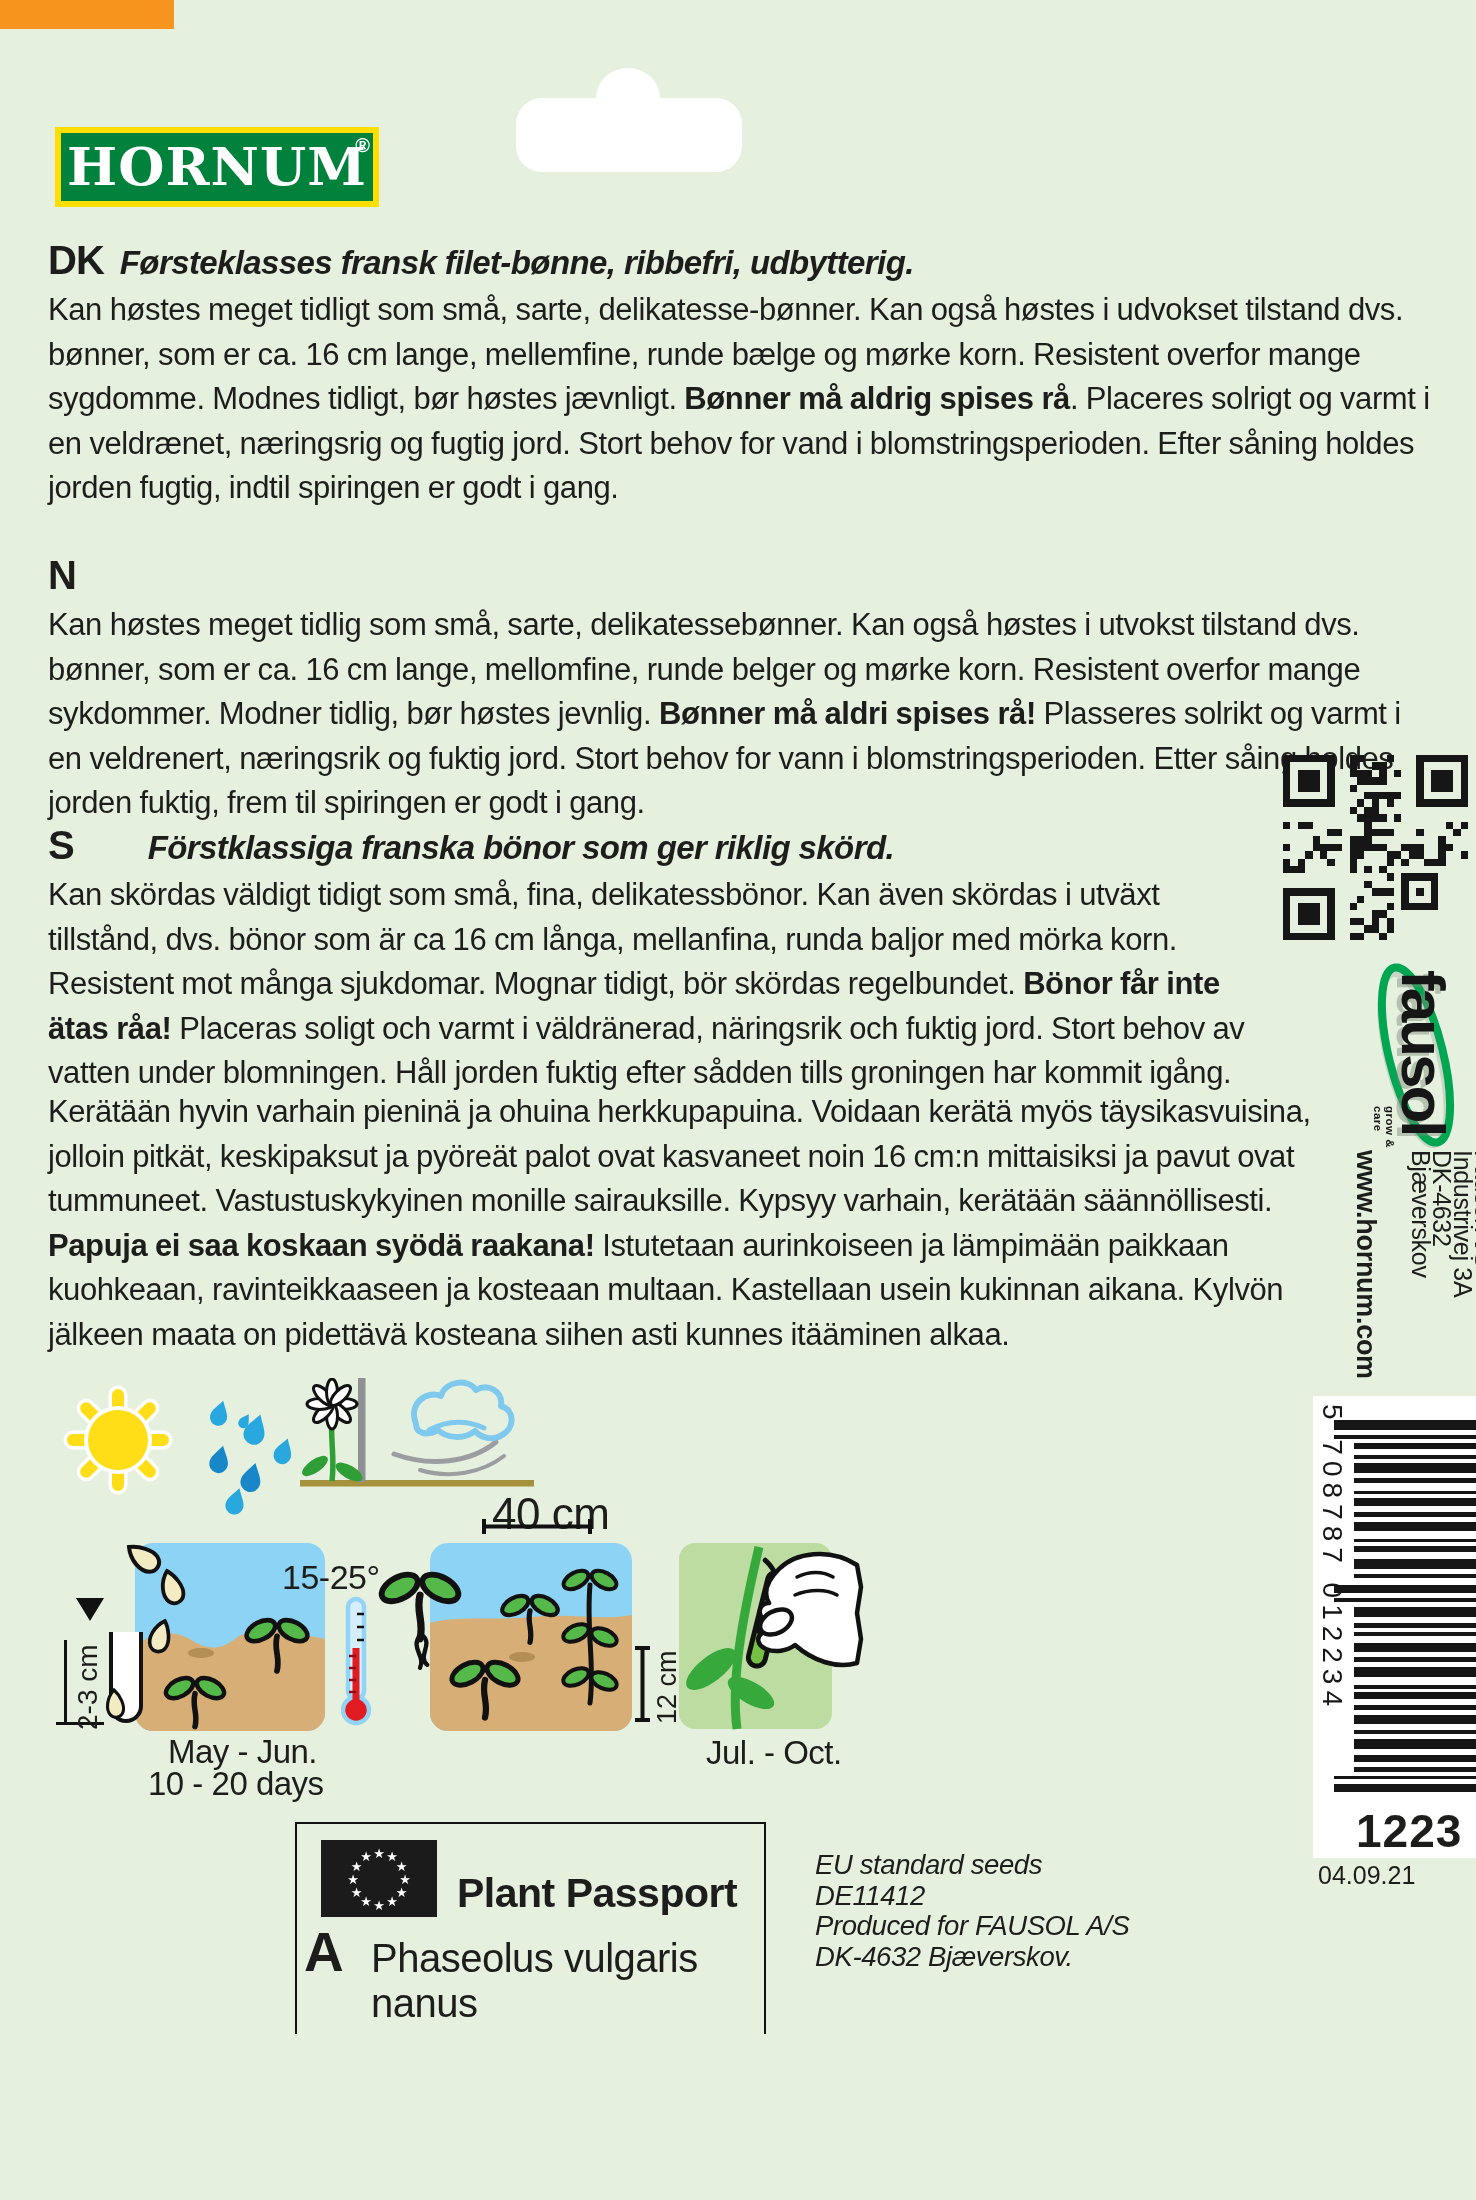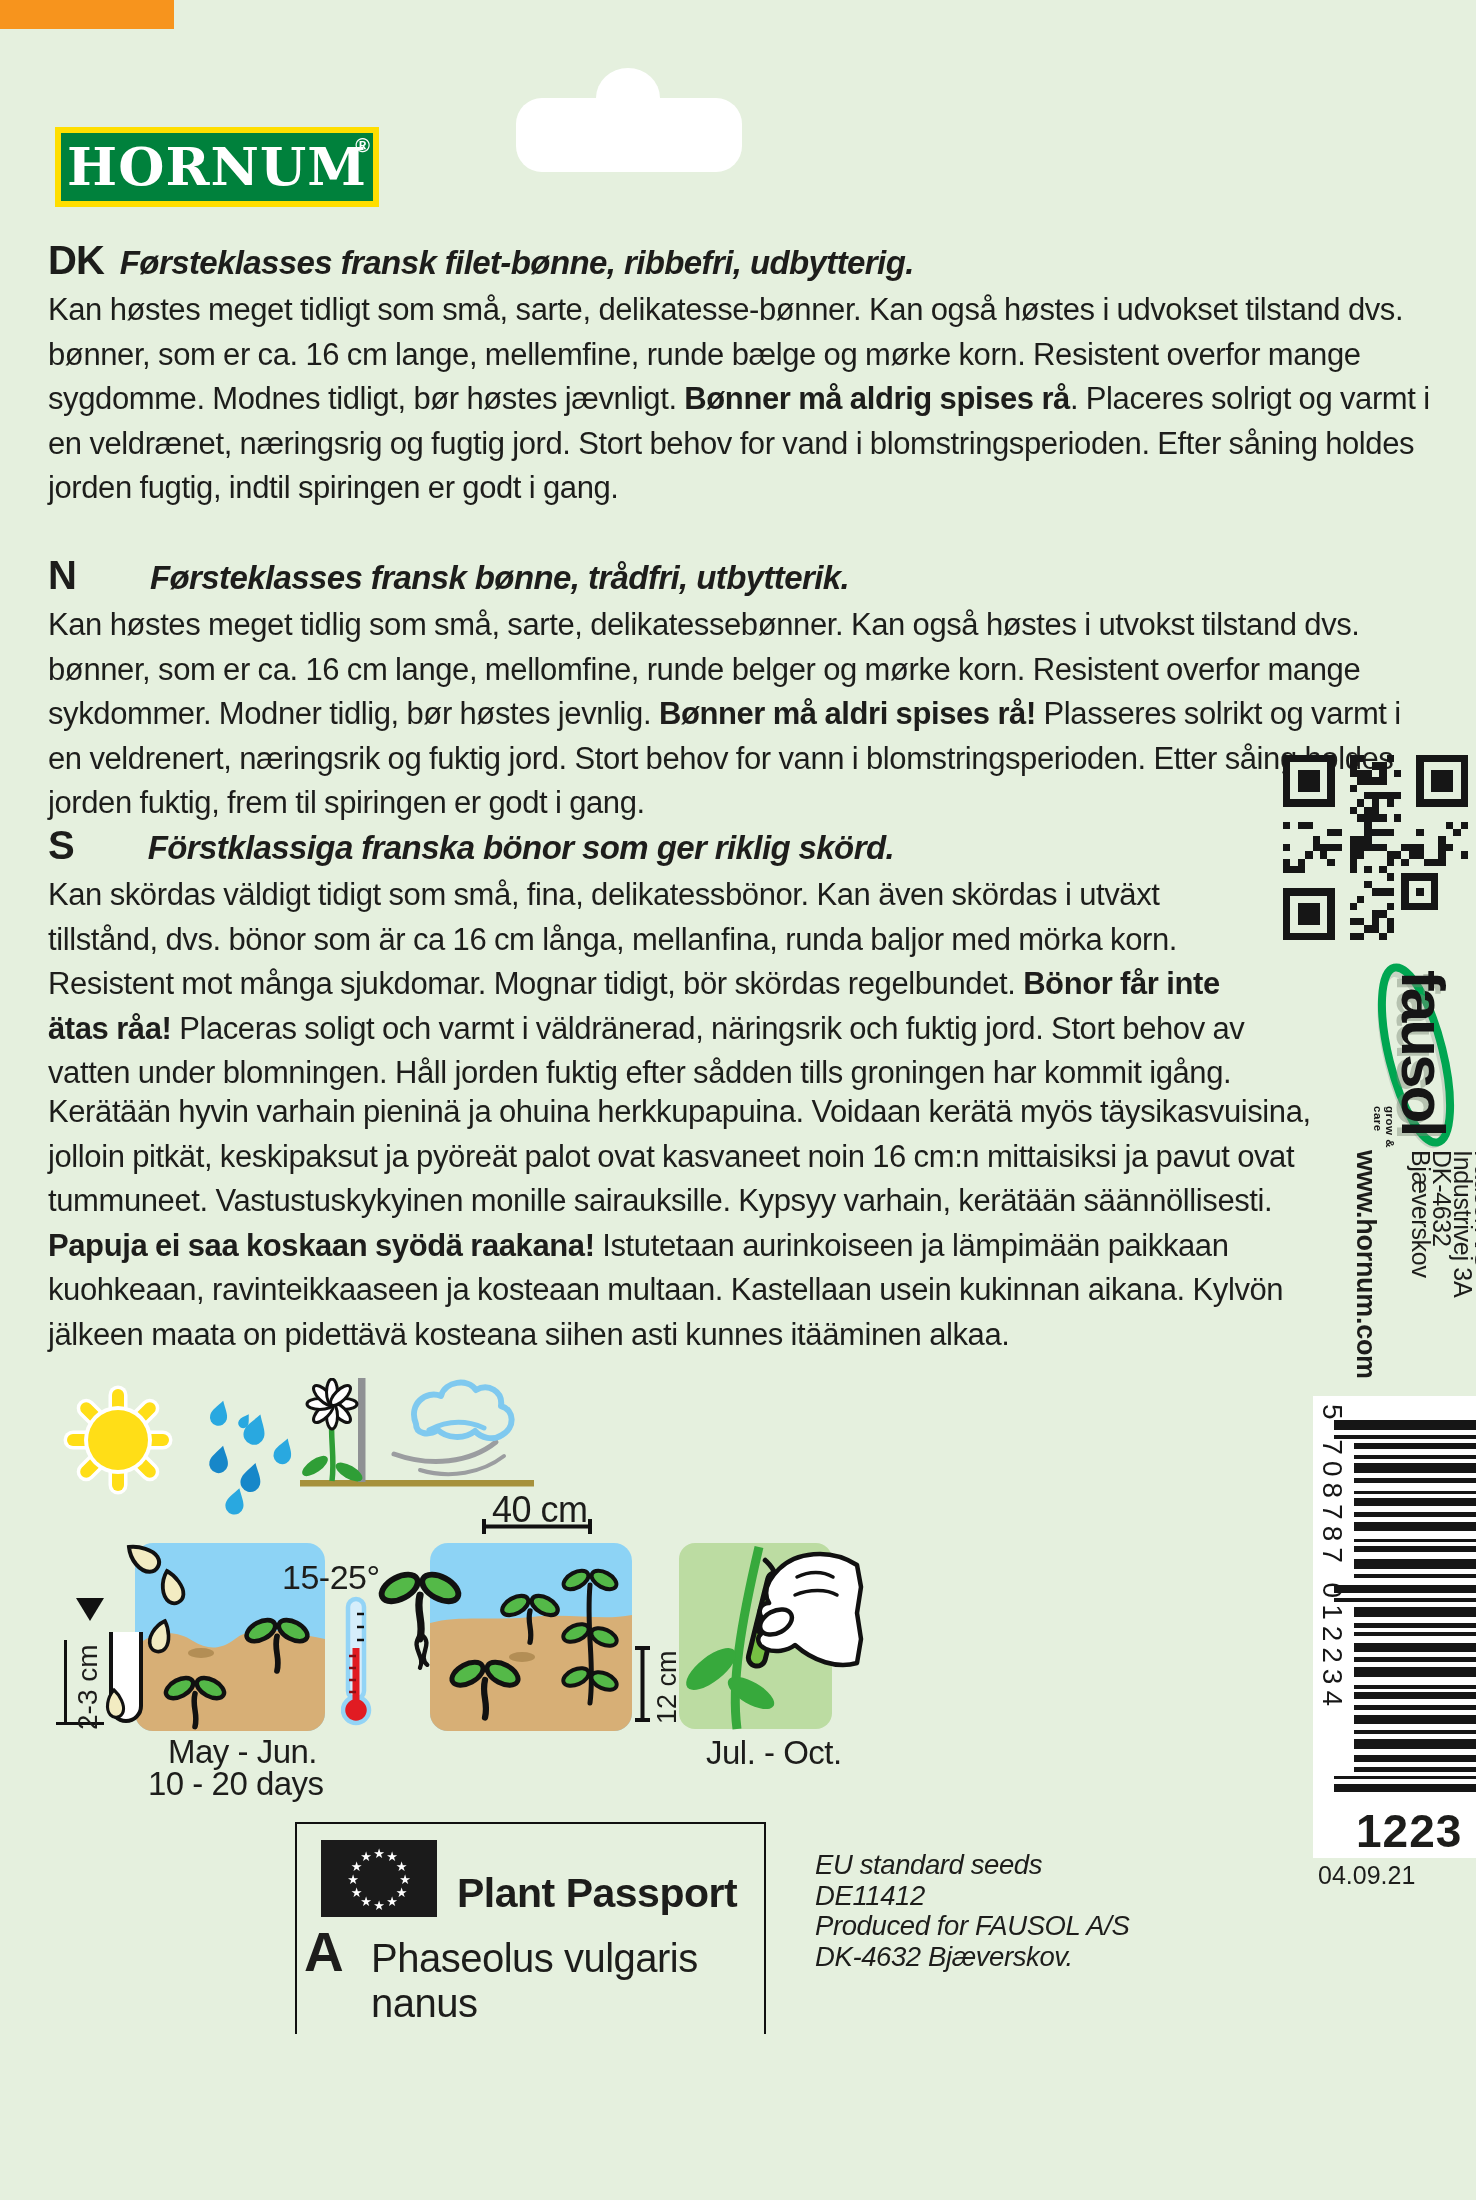--- a/index.html
+++ b/index.html
@@ -95,21 +95,20 @@
   <div class="sec-head">
     <span class="lang-label">DK</span>
     <span class="sec-title t0">Førsteklasses fransk filet-bønne, ribbefri, udbytterig.</span>
   </div>
   <p class="sec-body"><span>Kan høstes meget tidligt som små, sarte, delikatesse-bønner. Kan også høstes  i udvokset tilstand dvs. bønner, som er ca. 16 cm lange, mellemfine, runde bælge og mørke korn. Resistent overfor mange sygdomme. Modnes tidligt, bør høstes jævnligt. </span><b>Bønner må aldrig spises rå</b><span>. Placeres solrigt og varmt i en veldrænet, næringsrig og fugtig jord. Stort behov for vand i blomstringsperioden. Efter såning holdes jorden fugtig, indtil spiringen er godt i gang.</span></p>
 </section>
 
 <section class="lang-sec" style="top:553px;width:1392px">
   <div class="sec-head">
     <span class="lang-label">N</span>
-    <span class="sec-title t1">Førsteklasses fransk bønne, trådfri, utbytterik.</span>
   </div>
   <p class="sec-body"><span>Kan høstes meget tidlig som små, sarte, delikatessebønner. Kan også høstes i utvokst tilstand dvs. bønner, som er ca. 16 cm lange, mellomfine, runde belger og mørke korn. Resistent overfor mange sykdommer. Modner tidlig, bør høstes jevnlig. </span><b>Bønner må aldri spises rå!</b><span>  Plasseres solrikt og varmt i en veldrenert, næringsrik og fuktig jord. Stort behov for vann i blomstringsperioden. Etter såing holdes jorden fuktig, frem til spiringen er godt i gang.</span></p>
 </section>
 
 <section class="lang-sec" style="top:823px;width:1218px">
   <div class="sec-head">
     <span class="lang-label">S</span>
     <span class="sec-title t2">Förstklassiga franska bönor som ger riklig skörd.</span>
   </div>
   <p class="sec-body"><span>Kan skördas väldigt tidigt som små, fina, delikatessbönor. Kan även skördas i utväxt tillstånd, dvs. bönor som är ca 16 cm långa, mellanfina, runda baljor med mörka korn. Resistent mot många sjukdomar. Mognar tidigt, bör skördas regelbundet. </span><b>Bönor får inte ätas råa!</b><span> Placeras soligt och varmt i väldränerad, näringsrik och fuktig jord. Stort behov av vatten under blomningen. Håll jorden fuktig efter sådden tills groningen har kommit igång.</span></p>
@@ -223,21 +222,21 @@
       <line x1="8" y1="60" x2="15" y2="60"></line>
       <line x1="8" y1="72" x2="15" y2="72"></line>
       <line x1="8" y1="84" x2="15" y2="84"></line>
       <line x1="8" y1="96" x2="15" y2="96"></line>
     </g>
 </svg>
 
 <div class="abs cap" style="left:168px;top:1733px">May - Jun.</div>
 <div class="abs cap" style="left:148px;top:1765px">10 - 20 days</div>
 
-<div class="abs cap" style="left:492px;top:1489px;font-size:36px">40 cm</div>
+<div class="abs cap" style="left:492px;top:1489px;font-size:44px">40 cm</div>
 <svg class="abs" style="left:482px;top:1518px" width="110" height="17" viewBox="0 0 110 17">
   <g stroke="#111" stroke-width="4">
       <line x1="2" y1="1" x2="2" y2="16"></line>
       <line x1="108" y1="1" x2="108" y2="16"></line>
       <line x1="2" y1="8.5" x2="108" y2="8.5"></line>
     </g>
 </svg>
 
 <svg class="abs" style="left:430px;top:1543px;overflow:visible" width="202" height="188" viewBox="0 0 202 188">
   <defs>

